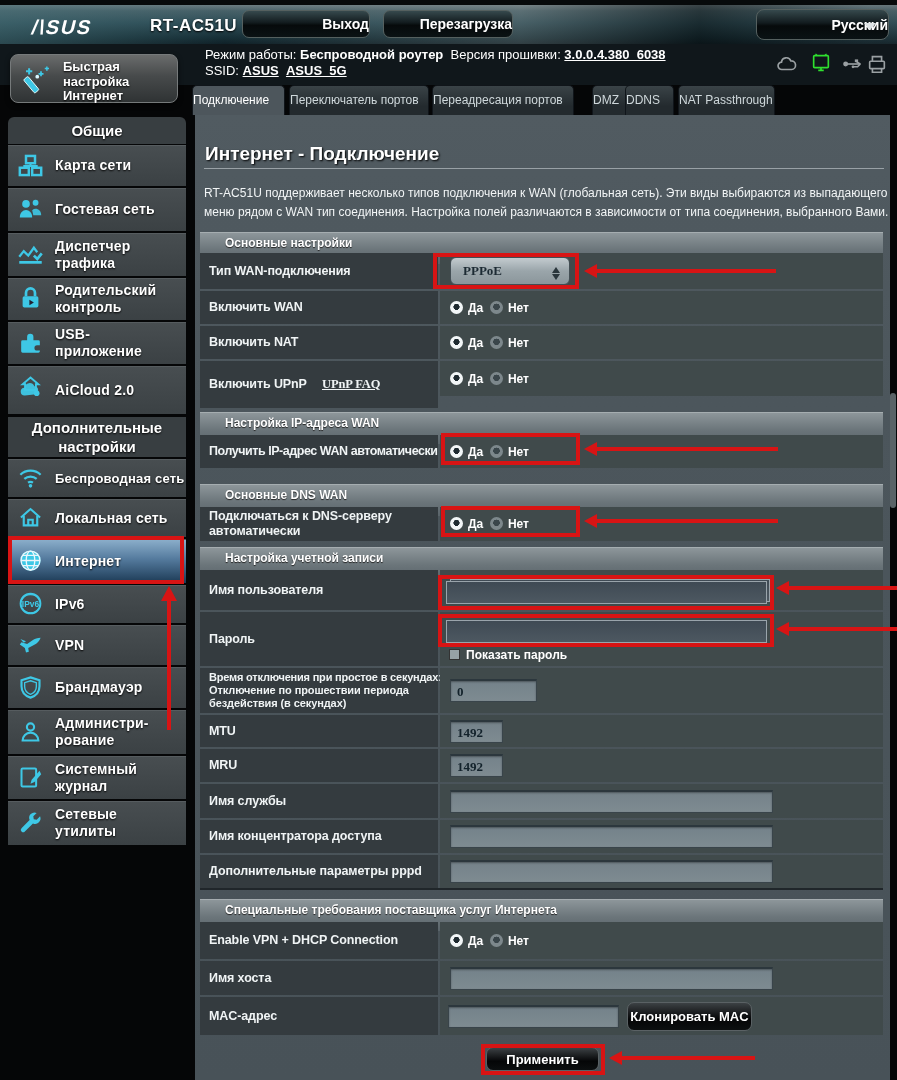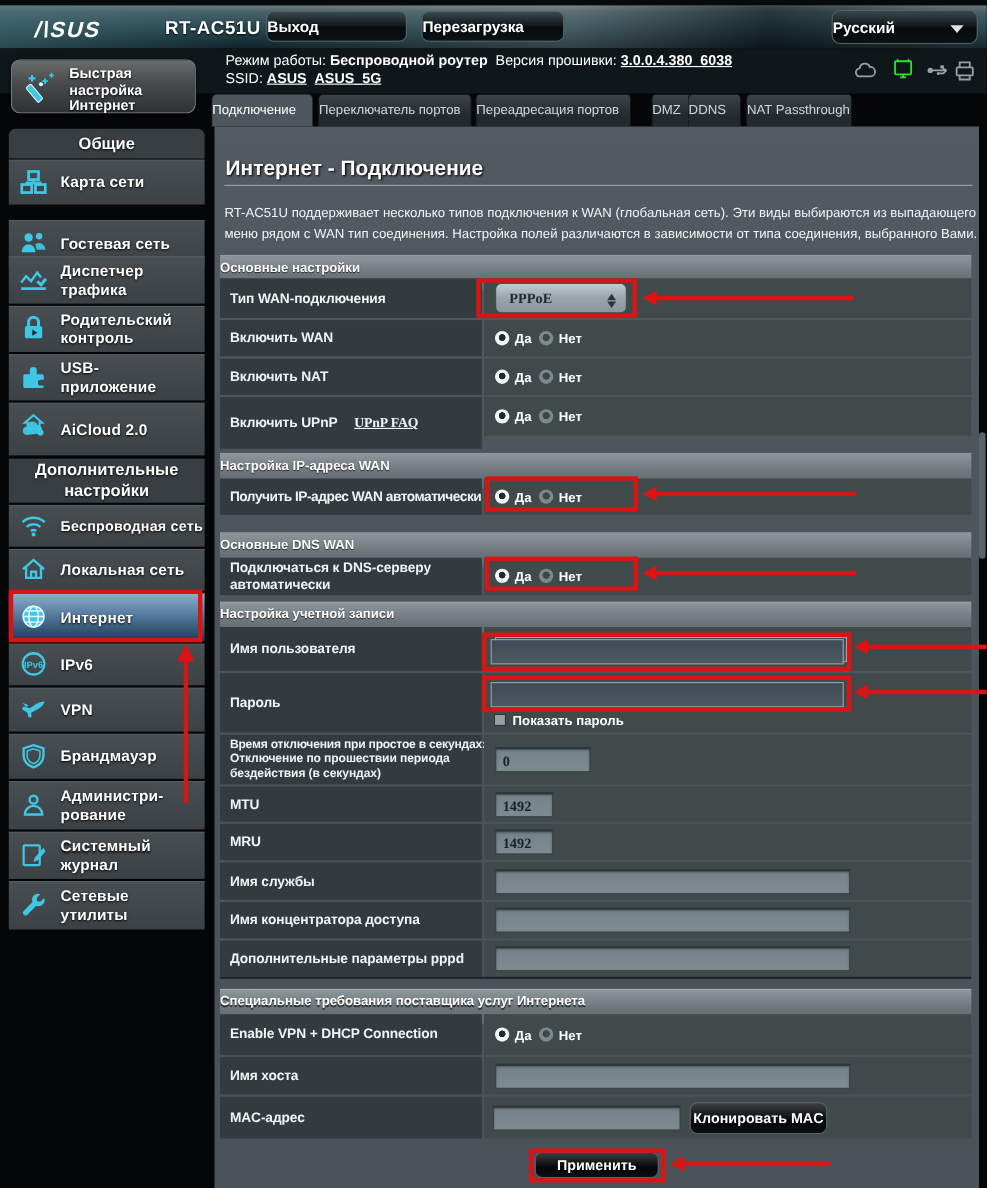--- a/index.html
+++ b/index.html
@@ -1,26 +1,26 @@
 <!DOCTYPE html>
 <html><head><meta charset="utf-8"><style>
 *{margin:0;padding:0;box-sizing:border-box}
 html,body{width:897px;height:1080px;overflow:hidden;background:#000;font-family:"Liberation Sans",sans-serif}
 .abs{position:absolute}
 #page{position:absolute;left:0;top:0;width:897px;height:1080px;background:#050607}
 #band{left:0;top:5px;width:897px;height:39px;background:linear-gradient(180deg,#77868a 0,#4c656c 15%,#2e4e57 45%,#132a31 85%,#0c1b21 100%)}
 #bandov{left:0;top:5px;width:897px;height:39px;background:linear-gradient(90deg,rgba(70,110,118,.55) 0,rgba(40,70,80,.15) 25%,rgba(120,130,132,.35) 58%,rgba(10,16,18,.55) 78%,rgba(60,75,80,.25) 97%)}
-.hbtn{background:linear-gradient(180deg,#36494d 0,#121b1e 45%,#060a0b 55%,#0a1214 100%);border:1px solid #55605f;border-radius:7px;color:#fff;font-weight:bold;font-size:14px;text-align:left}
+.hbtn{background:linear-gradient(180deg,#36494d 0,#121b1e 45%,#060a0b 55%,#0a1214 100%);border:1px solid #55605f;border-radius:7px;color:#fff;font-weight:bold;font-size:14px;text-align:right}
 .sideitem{left:8px;width:178px;background:linear-gradient(180deg,#484e51,#3b4144);box-shadow:inset 0 1px 0 #565c5f;display:flex;align-items:center}
 .sideitem .t{color:#fff;font-weight:bold;font-size:14px;line-height:17px;margin-left:47px;letter-spacing:.2px;text-shadow:0 1px 2px #000;white-space:nowrap}
 .shead{left:8px;width:178px;background:#383e41;color:#fff;font-weight:bold;font-size:15px;text-align:center;display:flex;align-items:center;justify-content:center;text-shadow:0 1px 2px #000}
 .tab{top:85px;height:30px;background:linear-gradient(180deg,#3a4347,#232a2e 70%);border:1px solid #10151a;border-bottom:none;border-radius:5px 5px 0 0;color:#cfd8db;font-size:12px;line-height:29px;white-space:nowrap;overflow:hidden}
 .tab.on{background:#4d565c;color:#fff}
 #panel{left:195px;top:115px;width:695px;height:965px;background:linear-gradient(180deg,#515b61 0,#4c565c 30%,#485258 100%)}
-.bar{left:200px;width:683px;height:32px;background:linear-gradient(180deg,#8d969a 0,#6b757a 55%,#5a646a 100%);border-top:1px solid #a5adb0;color:#fff;font-weight:bold;font-size:12px;line-height:20px;padding-left:0;text-shadow:0 1px 1px #222}
+.bar{left:200px;width:683px;height:32px;background:linear-gradient(180deg,#8d969a 0,#6b757a 55%,#5a646a 100%);border-top:1px solid #a5adb0;color:#fff;font-weight:bold;font-size:12px;line-height:20px;padding-left:25px;text-shadow:0 1px 1px #222}
 .lc{left:200px;width:238px;background:#343b3f;display:flex;align-items:center;color:#f0f4f5;font-weight:bold;font-size:12px;padding-left:9px;line-height:15px;letter-spacing:-.1px}
 .vc{left:440px;width:443px;background:#404a4b;display:flex;align-items:center;color:#fff;font-weight:bold;font-size:12px}
 .radio{width:13px;height:13px;border-radius:50%;background:radial-gradient(circle at 50% 45%,#1e2a30 0 30%,#f2f6f7 34% 100%);display:inline-block;margin-right:5px;vertical-align:-2px}
 .radio.off{background:radial-gradient(circle at 50% 45%,#39454b 0 32%,#8c979c 36% 100%);opacity:.8}
 .inp{background:linear-gradient(180deg,#74828a 0,#7e8b91 100%);border:1px solid #39444a;border-top:2px solid #2c373d;box-shadow:inset 0 1px 2px rgba(0,0,0,.35)}
 .dinp{background:linear-gradient(180deg,#3f4a54 0,#4d5861 100%);border:1px solid #9aa4ab}
 .rbox{border:4px solid #d81414}
 .aline{background:#d81414;height:4px}
 .ahl{width:0;height:0;border-style:solid;border-width:7px 13px 7px 0;border-color:transparent #d81414 transparent transparent}
 .blk{background:linear-gradient(180deg,#3c4144 0,#17191b 40%,#050607 60%,#0c0f10 100%);border:1px solid #5a6164;border-radius:7px;color:#fff;font-weight:bold;font-size:13px;text-align:center}
@@ -88,21 +88,21 @@
       <div class="abs" style="left:9px;top:7px"><svg width="27" height="27" viewBox="0 0 24 24">
           <g stroke="#3ec8e6" stroke-width="2.2" fill="none">
             <rect x="8" y="3.5" width="8" height="6.5"></rect>
             <rect x="2.5" y="14" width="8" height="6.5"></rect>
             <rect x="13.5" y="14" width="8" height="6.5"></rect>
             <path d="M12 10v2.5M6.5 14v-1.5h11V14" stroke-width="1.8"></path>
           </g>
         </svg></div>
       <span class="t" style="font-size:14px">Карта сети</span>
     </div>
-<div class="abs sideitem" style="top:188px;height:43px;margin-top:12px;">
+<div class="abs sideitem" style="top:188px;height:43px;">
       <div class="abs" style="left:9px;top:8px"><svg width="27" height="27" viewBox="0 0 24 24">
           <g fill="#3ec8e6">
             <circle cx="8" cy="7" r="3.4"></circle>
             <path d="M2.5 19c0-4 2.6-6.5 5.5-6.5S13.5 15 13.5 19z"></path>
             <circle cx="16.5" cy="6" r="2.6"></circle>
             <path d="M13.5 12.6c.9-.8 2-1.2 3-1.2 2.6 0 5 2.2 5 5.6h-7z" opacity=".9"></path>
           </g>
         </svg></div>
       <span class="t" style="font-size:14px">Гостевая сеть</span>
     </div>

